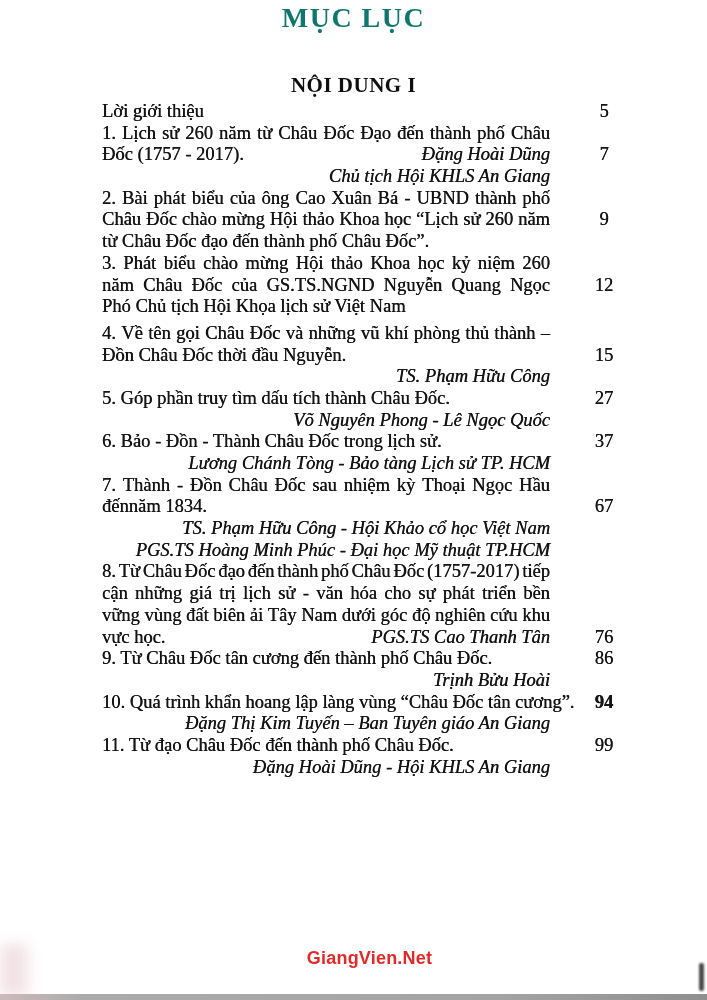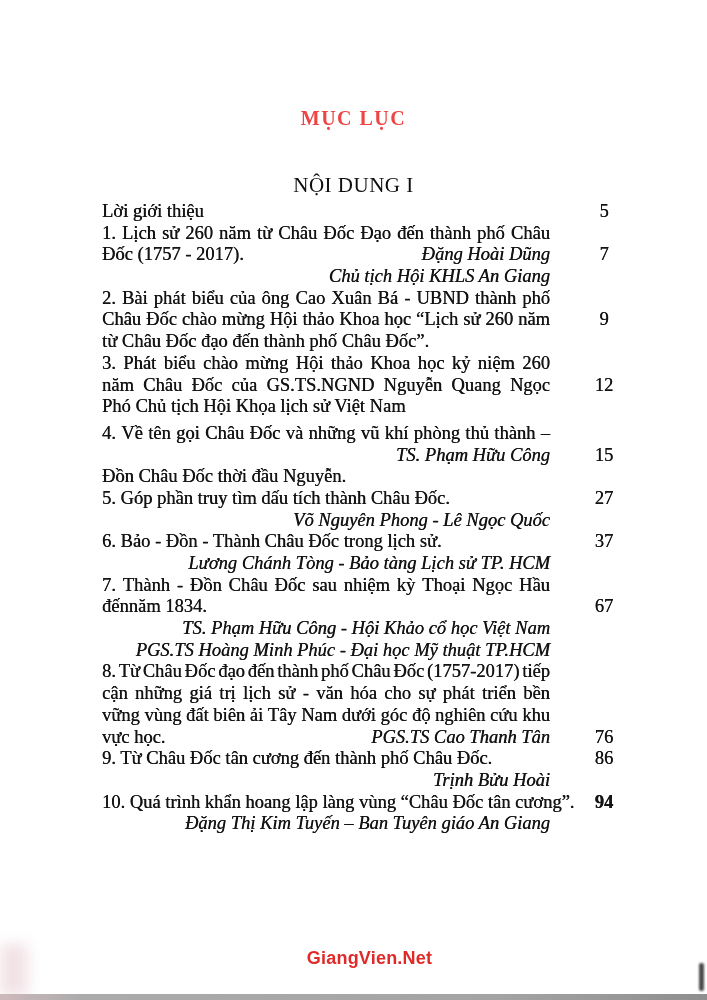--- a/index.html
+++ b/index.html
@@ -3,26 +3,26 @@
 <meta charset="utf-8">
 <style>
   html,body{margin:0;padding:0;}
   body{
     width:707px;height:1000px;background:#ffffff;
     font-family:"Liberation Serif","DejaVu Serif",serif;
     color:#141414;overflow:hidden;
   }
   .page{position:relative;width:707px;height:1000px;background:#ffffff;}
   .h1{
-    margin:0;padding-top:100px;text-align:center;
-    font-size:20px;font-weight:bold;letter-spacing:1.5px;line-height:36px;color:#ef4444;
+    margin:0;text-align:center;
+    font-size:28px;font-weight:bold;letter-spacing:1.5px;line-height:36px;color:#0f766e;
   }
   .h2{
     margin:36px 0 0 0;text-align:center;
-    font-size:21px;font-weight:normal;letter-spacing:0.5px;line-height:26px;color:#0f0f0f;
+    font-size:21px;font-weight:bold;letter-spacing:0.5px;line-height:26px;color:#0f0f0f;
   }
   .toc{
     position:relative;
     margin:3px 0 0 62px;
     width:488px;
   }
   .entry{position:relative;}
   .line{
     position:relative;
     height:21.7px;line-height:21.7px;
@@ -166,22 +166,22 @@
           <span>Đốc</span>
           <span>và</span>
           <span>những</span>
           <span>vũ</span>
           <span>khí</span>
           <span>phòng</span>
           <span>thủ</span>
           <span>thành</span>
           <span>–</span>
         </div>
+        <div class="line l">Đồn Châu Đốc thời đầu Nguyễn.</div>
         <div class="line r">TS. Phạm Hữu Công</div>
-        <div class="line l">Đồn Châu Đốc thời đầu Nguyễn.</div>
         <span class="pg" style="top: 21.7px;">15</span>
       </div>
       <div class="entry">
         <div class="line l">5. Góp phần truy tìm dấu tích thành Châu Đốc.</div>
         <div class="line r">Võ Nguyên Phong - Lê Ngọc Quốc</div>
         <span class="pg" style="top: 0px;">27</span>
       </div>
       <div class="entry">
         <div class="line l">6. Bảo - Đồn - Thành Châu Đốc trong lịch sử.</div>
         <div class="line r">Lương Chánh Tòng - Bảo tàng Lịch sử TP. HCM</div>
@@ -262,18 +262,23 @@
       <div class="entry">
         <div class="line l">9. Từ Châu Đốc tân cương đến thành phố Châu Đốc.</div>
         <div class="line r">Trịnh Bửu Hoài</div>
         <span class="pg" style="top: 0px;">86</span>
       </div>
       <div class="entry">
         <div class="line l">10. Quá trình khẩn hoang lập làng vùng “Châu Đốc tân cương”.</div>
         <div class="line r">Đặng Thị Kim Tuyến – Ban Tuyên giáo An Giang</div>
         <span class="pg" style="top: 0px; font-weight: bold;">94</span>
       </div>
+      <div class="entry">
+        <div class="line l">11. Từ đạo Châu Đốc đến thành phố Châu Đốc.</div>
+        <div class="line r">Đặng Hoài Dũng - Hội KHLS An Giang</div>
+        <span class="pg" style="top: 0px;">99</span>
+      </div>
     </div>
   <div class="watermark" style="color: rgb(224, 42, 42); padding-left: 32px;">GiangVien.Net</div>
   <div class="smudge-left"></div>
   <div class="edge-bottom"></div>
   <div class="mark-right"></div>
 </div>
 
 </body></html>

